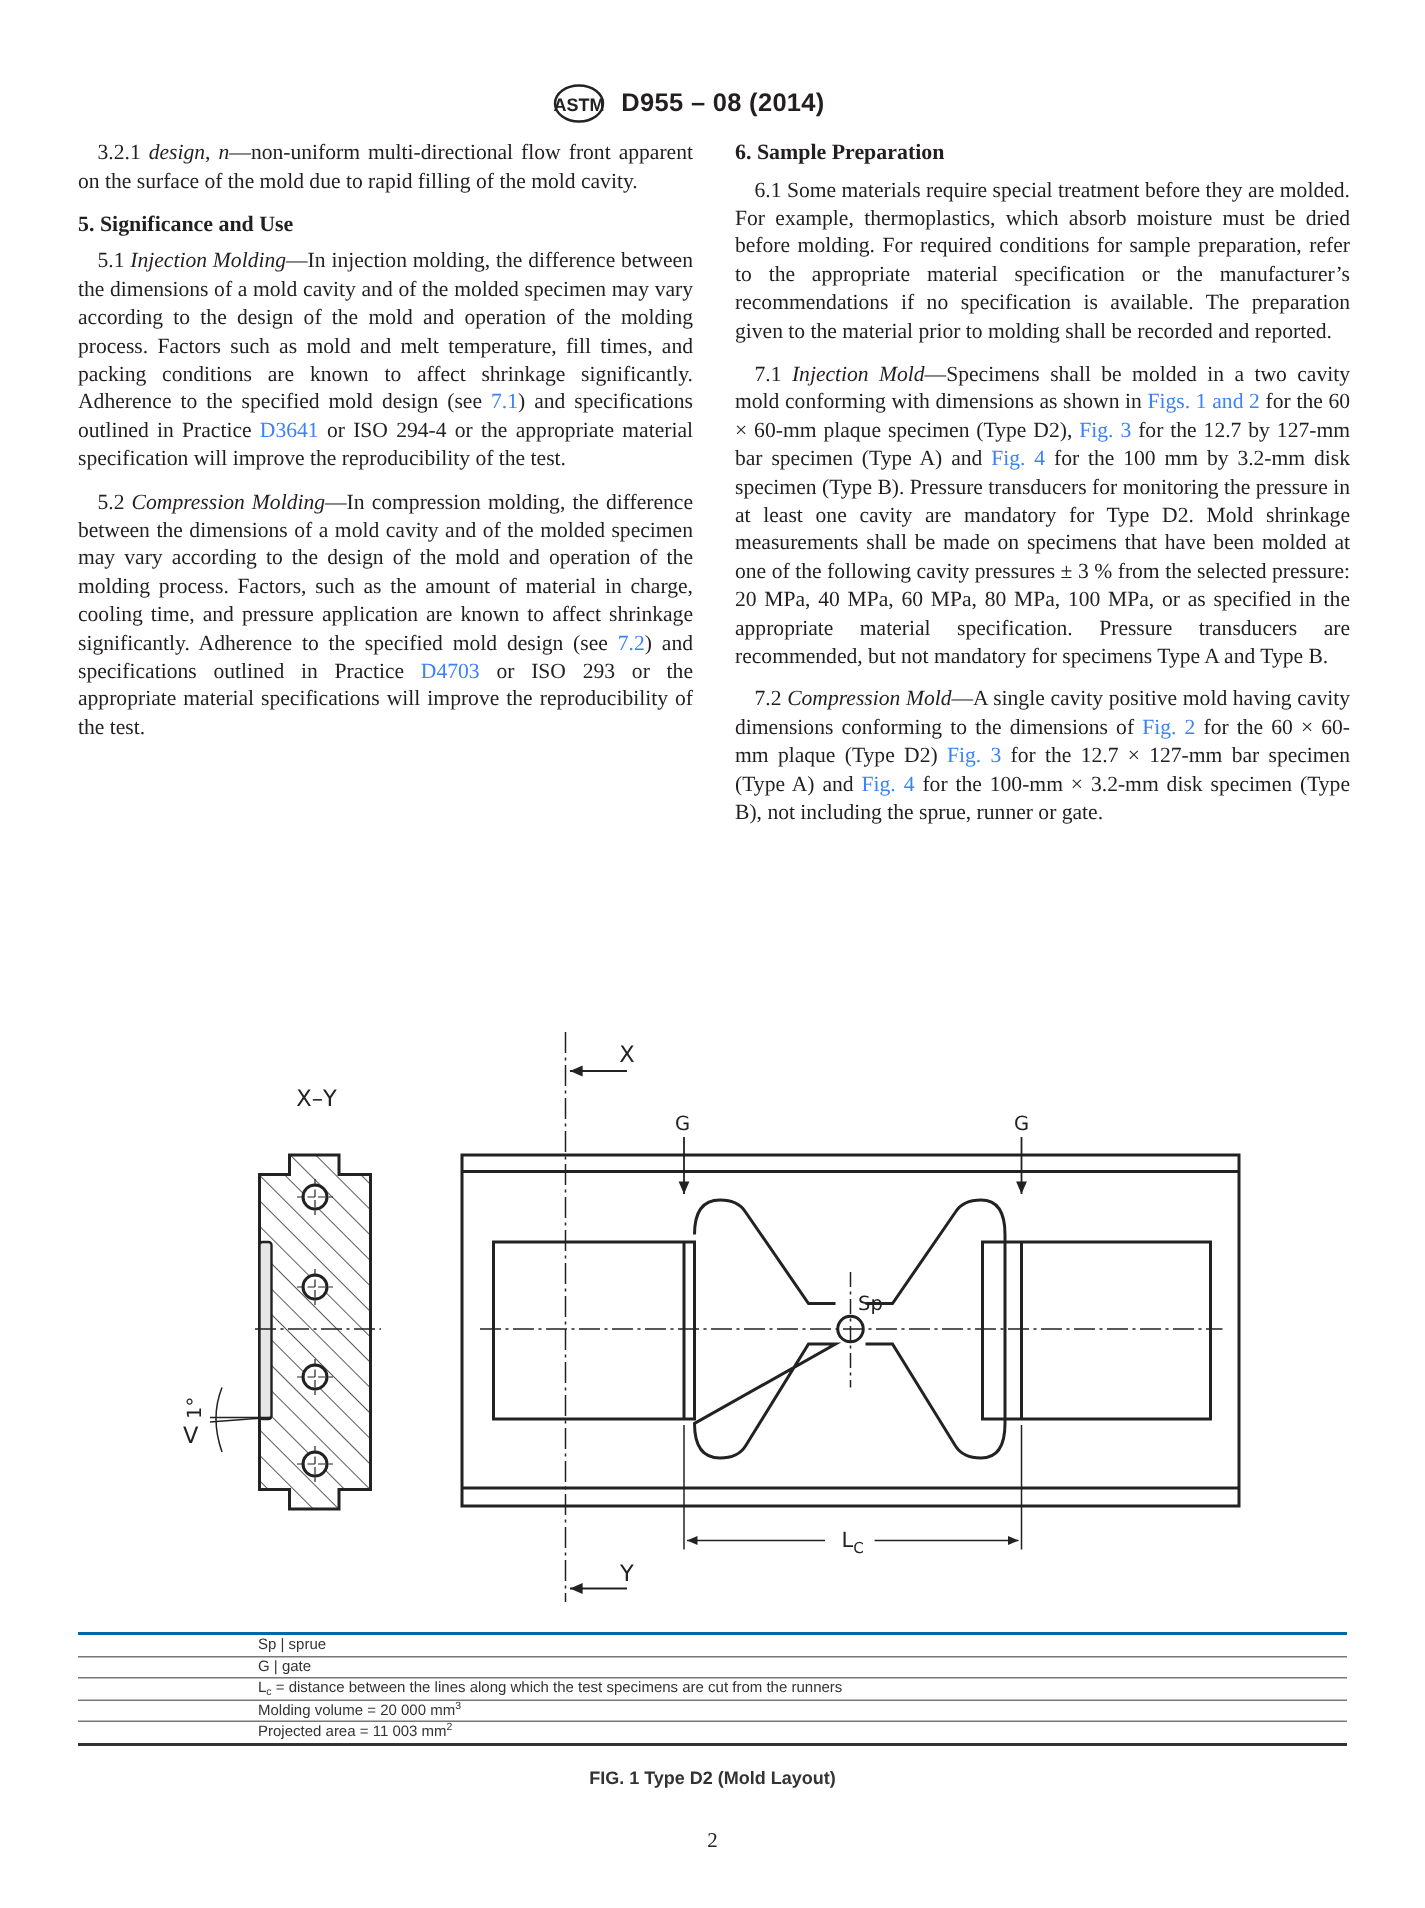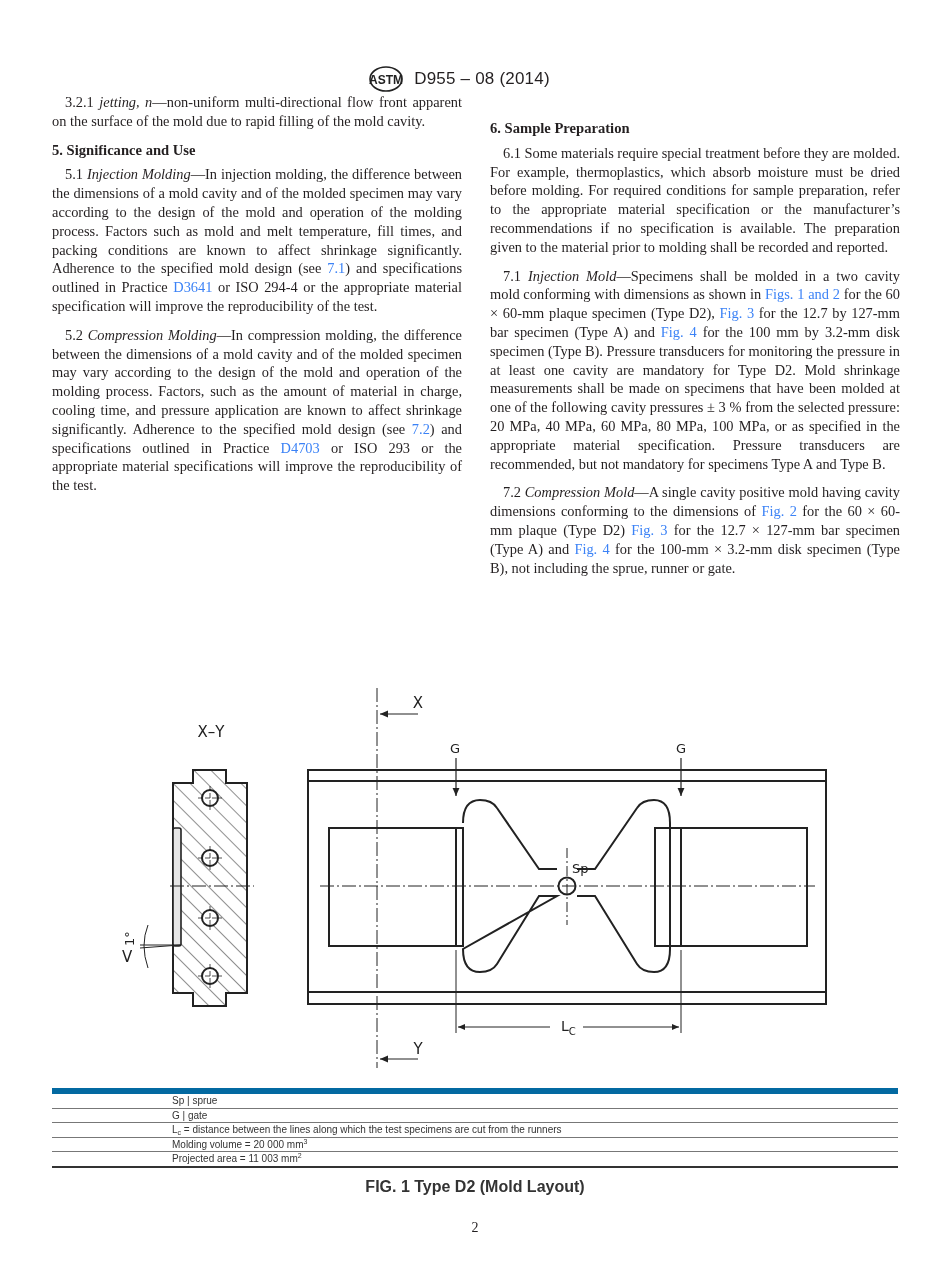--- a/index.html
+++ b/index.html
@@ -1,54 +1,54 @@
 <!DOCTYPE html>
 <html><head>
 <meta charset="utf-8">
 <style>
   html, body { margin: 0; padding: 0; background: #ffffff; }
   body { width: 950px; height: 1272px; position: relative; overflow: hidden;
          font-family: "Liberation Serif", "DejaVu Serif", serif; color: #231f20; }
-  .header { position: absolute; top: 65px; left: 0; width: 918px; text-align: center; }
+  .header { position: absolute; top: 55px; left: 0; width: 918px; text-align: center; }
   .header .logo { display: inline-block; vertical-align: middle; width: 36px; height: 28px; margin-right: 6px; }
   .header .title { display: inline-block; vertical-align: middle; font-family: "Liberation Sans", "DejaVu Sans", sans-serif;
-                   font-weight: normal; font-size: 17px; letter-spacing: 0.2px; text-align: center; }
+                   font-weight: bold; font-size: 17px; letter-spacing: 0.2px; text-align: center; }
   .col { position: absolute; top: 93px; width: 410px; font-size: 14.4px; line-height: 18.8px; text-align: justify; }
   .col.left { left: 52px; }
-  .col.right { left: 490px; margin-top: 26px; }
+  .col.right { left: 490px; }
   .col p { margin: 0 0 10px 0; text-indent: 13px; hyphens: auto; }
   .col h2 { margin: 0 0 6px 0; font-size: 14.6px; font-weight: bold; }
   .col h2.spaced { margin-top: 2px; }
   .link { color: #3b82f6; }
   i { font-style: italic; }
   .drawing { position: absolute; left: 0; top: 680px; width: 950px; height: 400px; }
-  .legend { position: absolute; left: 52px; top: 1088px; width: 846px; border-top: 6px solid #0369a1; border-bottom: 2px solid #333;
+  .legend { position: absolute; left: 52px; top: 1088px; width: 846px; border-top: 2px solid #0369a1; border-bottom: 2px solid #333;
             font-family: "Liberation Sans", "DejaVu Sans", sans-serif; font-size: 10px; color: #333; }
   .legend .row { height: 13.6px; line-height: 13.6px; border-top: 1px solid #777; padding-left: 120px; }
   .legend .row:first-child { border-top: none; }
   .legend sup { font-size: 7px; vertical-align: 4px; line-height: 0; }
   .legend sub { font-size: 7px; vertical-align: -2px; line-height: 0; }
   .caption { position: absolute; top: 1178px; left: 0; width: 950px; text-align: center;
-             font-family: "Liberation Sans", "DejaVu Sans", sans-serif; font-weight: bold; font-size: 16px; color: #333; }
+             font-family: "Liberation Sans", "DejaVu Sans", sans-serif; font-weight: bold; font-size: 12px; color: #333; }
   .pagenum { position: absolute; top: 1220px; left: 0; width: 950px; text-align: center; font-size: 14px; }
   svg text { font-family: "DejaVu Sans", "Liberation Sans", sans-serif; fill: #222; }
 </style>
 </head>
 <body>
 
 <div class="header">
   <svg class="logo" viewBox="0 0 36 28">
     <ellipse cx="18" cy="14" rx="16" ry="12" fill="none" stroke="#222" stroke-width="1.6"></ellipse>
     <text x="18" y="19" text-anchor="middle" font-size="12" font-weight="bold" style="font-family:'Liberation Sans',sans-serif;">ASTM</text>
   </svg>
   <span class="title">D955 – 08 (2014)</span>
 </div>
 
 <div class="col left">
-  <p><span>3.2.1 </span><i>jetting, n</i><span>—non-uniform multi-directional flow front apparent on the surface of the mold due to rapid filling of the mold cavity.</span></p>
+  <p><span>3.2.1 </span><i>design, n</i><span>—non-uniform multi-directional flow front apparent on the surface of the mold due to rapid filling of the mold cavity.</span></p>
 
 
   <h2>5. Significance and Use</h2>
   <p><span>5.1 </span><i>Injection Molding</i><span>—In injection molding, the difference between the dimensions of a mold cavity and of the molded specimen may vary according to the design of the mold and operation of the molding process. Factors such as mold and melt temperature, fill times, and packing conditions are known to affect shrinkage significantly. Adherence to the specified mold design (see </span><span class="link">7.1</span><span>) and specifications outlined in Practice </span><span class="link">D3641</span><span> or ISO 294-4 or the appropriate material specification will improve the reproducibility of the test.</span></p>
   <p><span>5.2 </span><i>Compression Molding</i><span>—In compression molding, the difference between the dimensions of a mold cavity and of the molded specimen may vary according to the design of the mold and operation of the molding process. Factors, such as the amount of material in charge, cooling time, and pressure application are known to affect shrinkage significantly. Adherence to the specified mold design (see </span><span class="link">7.2</span><span>) and specifications outlined in Practice </span><span class="link">D4703</span><span> or ISO 293 or the appropriate material specifications will improve the reproducibility of the test.</span></p>
 </div>
 
 <div class="col right">
   <h2>6. Sample Preparation</h2>
   <p>6.1 Some materials require special treatment before they are molded. For example, thermoplastics, which absorb moisture must be dried before molding. For required conditions for sample preparation, refer to the appropriate material specification or the manufacturer’s recommendations if no specification is available. The preparation given to the material prior to molding shall be recorded and reported.</p>

